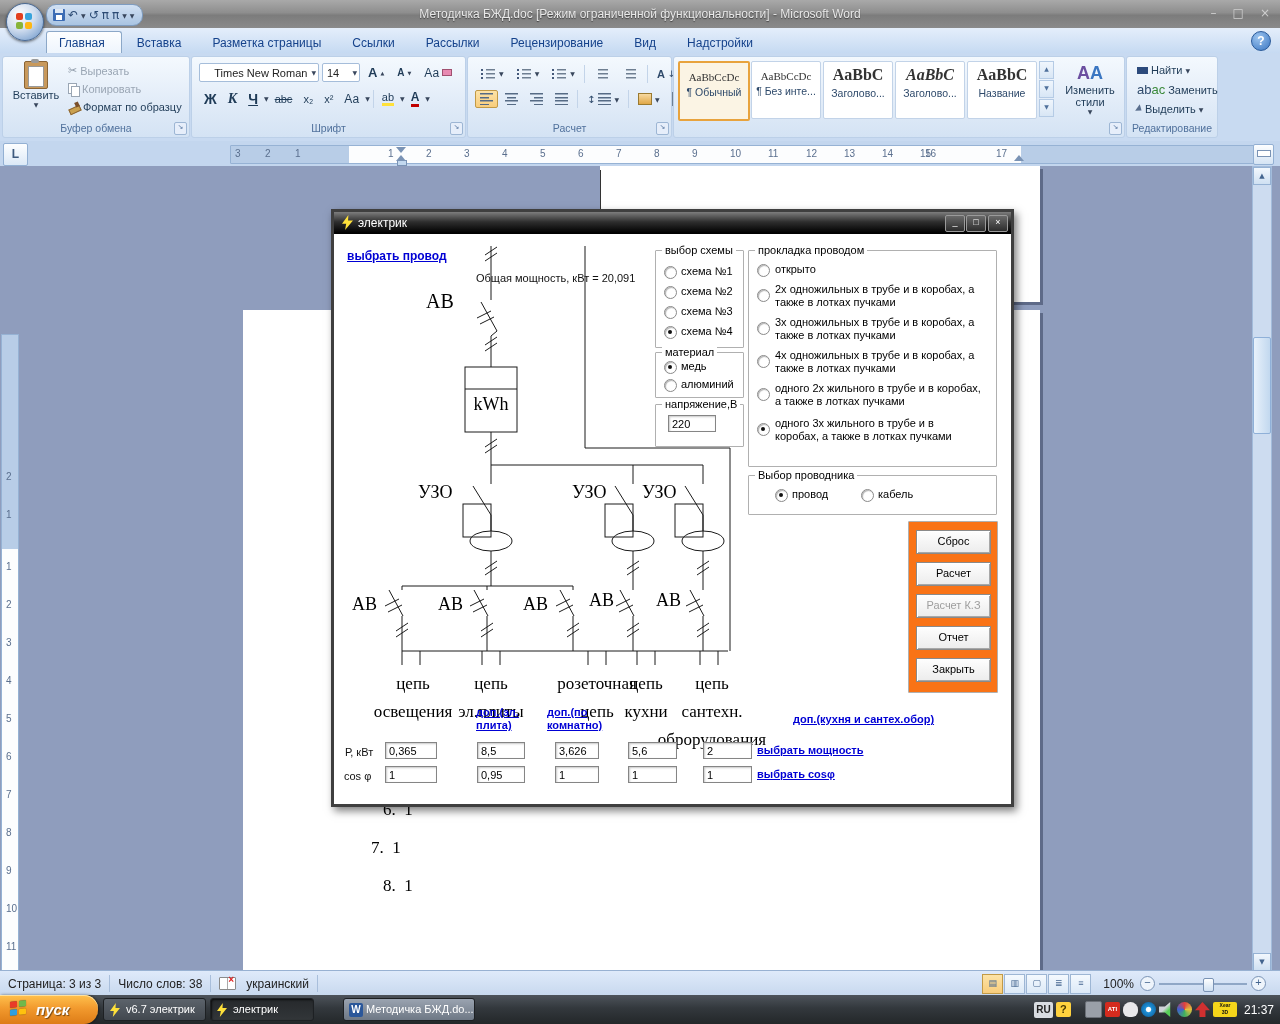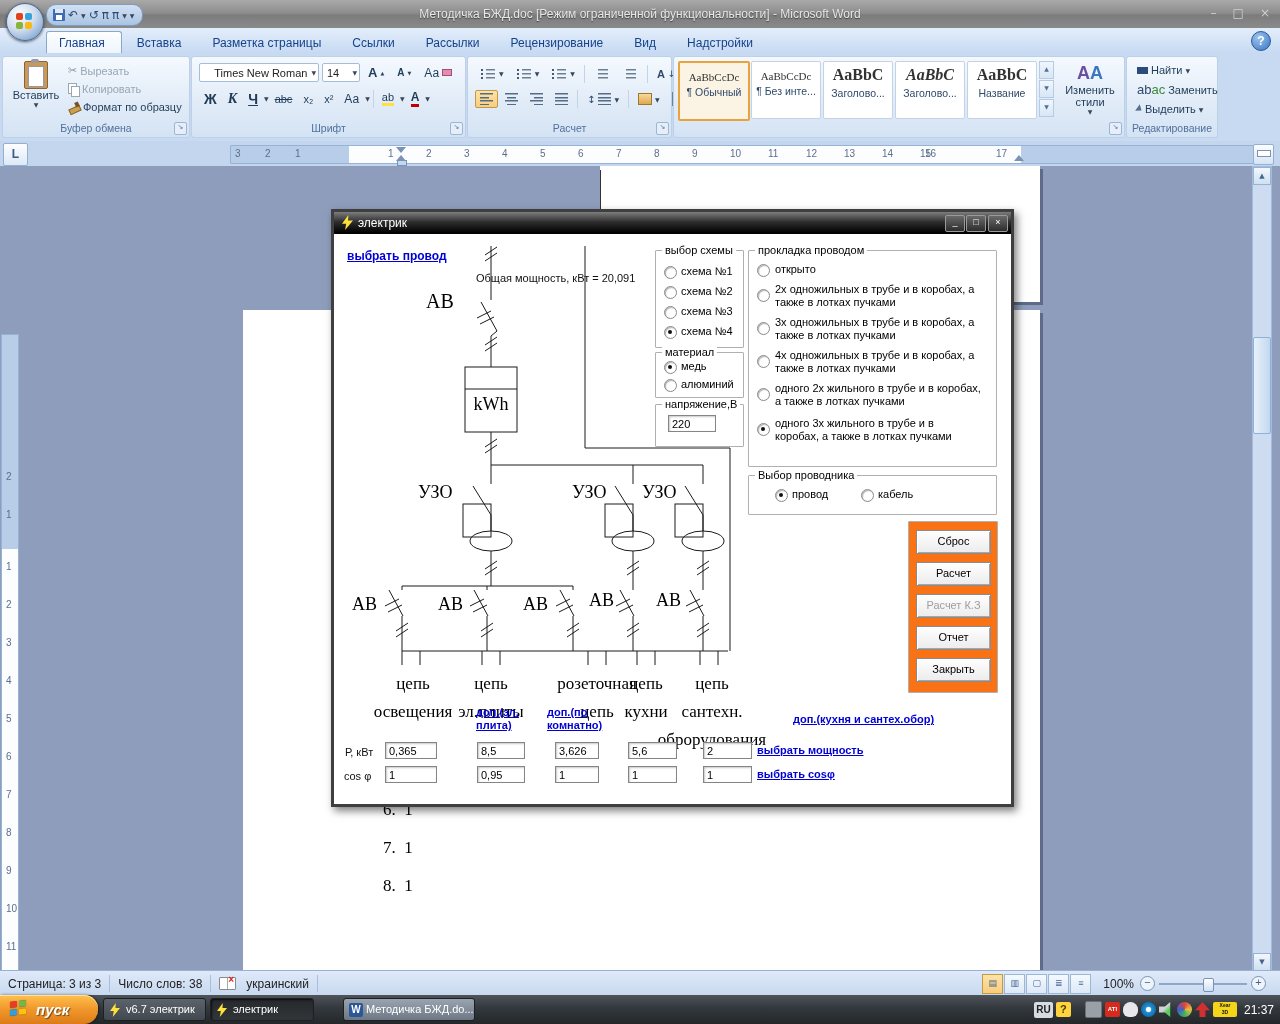--- a/index.html
+++ b/index.html
@@ -469,21 +469,21 @@
           <span class="vnum" style="top: 568px;">10</span>
           <span class="vnum" style="top: 606px;">11</span>
         </div>
     </div>
 
     <div class="page" style="left:600px;top:0px;width:440px;height:136px;"></div>
     <div class="abs" style="left:600px;top:4px;width:1px;height:130px;background:#333;"></div>
 
     <div class="page" style="left:243px;top:144px;width:797px;height:660px;">
       <div class="ditem" style="left:140px;top:490px;"><span>6.</span>&nbsp;&nbsp;<span>1</span></div>
-      <div class="ditem" style="left:140px;top:528px;font-family:Liberation Serif, serif;"><span>7.</span>&nbsp;&nbsp;<span>1</span></div>
+      <div class="ditem" style="left:128px;top:528px;font-family:Liberation Serif, serif;"><span>7.</span>&nbsp;&nbsp;<span>1</span></div>
       <div class="ditem" style="left:140px;top:566px;"><span>8.</span>&nbsp;&nbsp;<span>1</span></div>
     </div>
 
     <div class="vscroll">
       <div class="vsbtn glyph" style="top:0;">▲</div>
       <div class="vsthumb"></div>
       <div class="vsbtn glyph" style="bottom:0;">▼</div>
     </div>
   </div>
 

